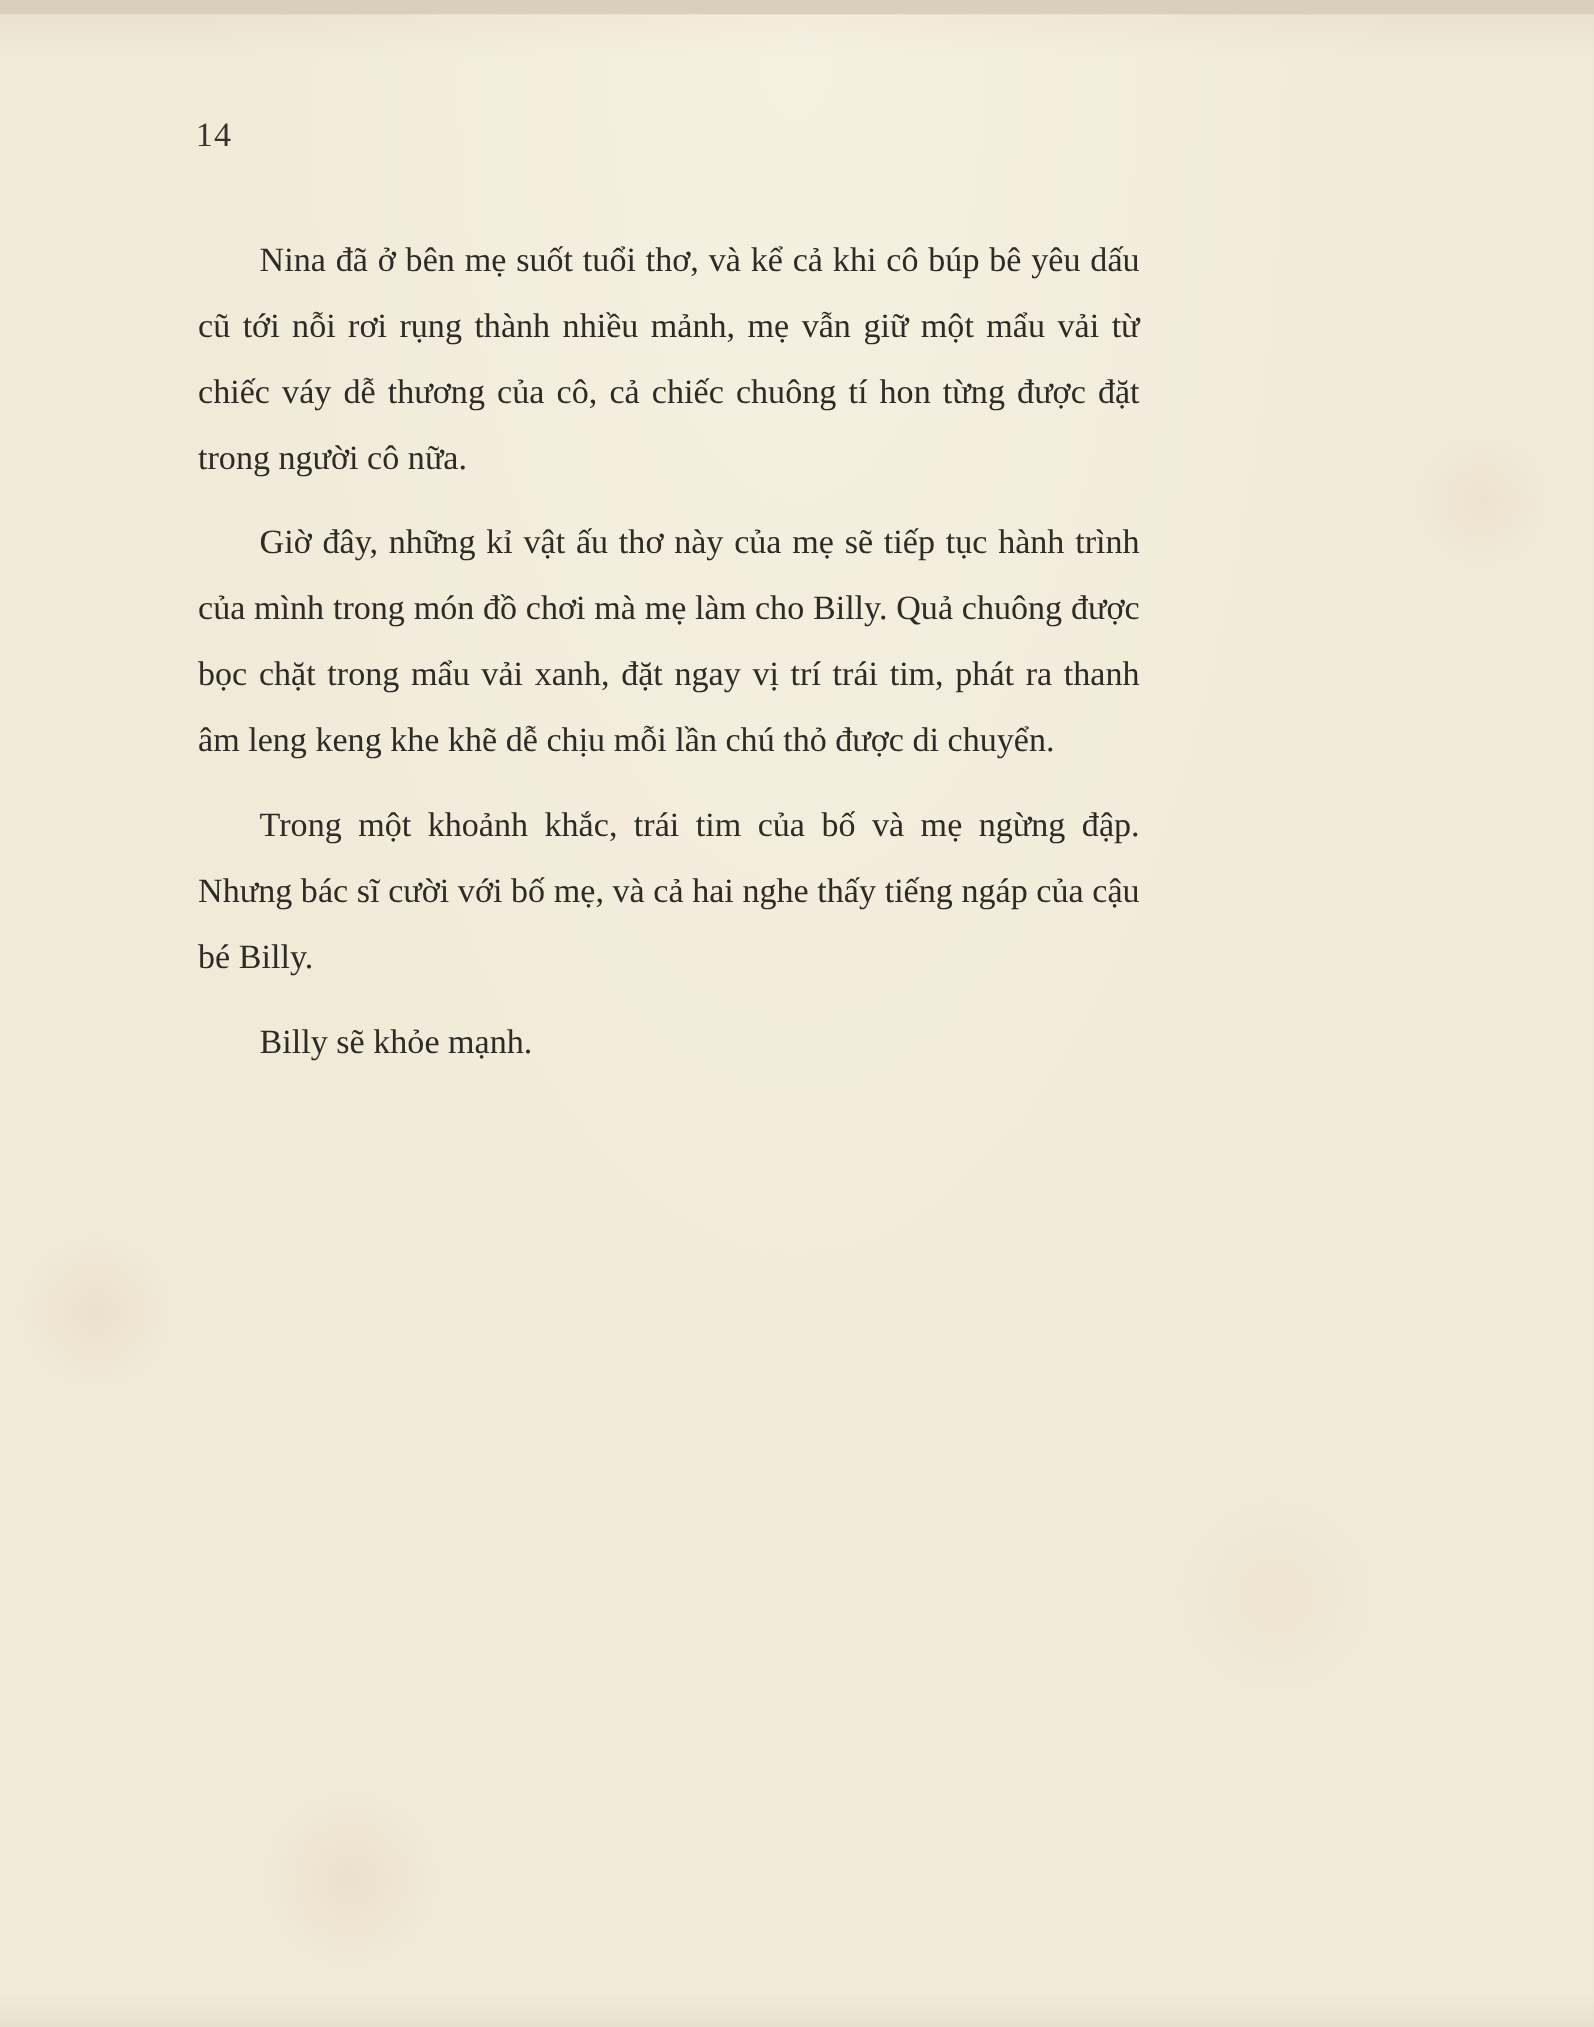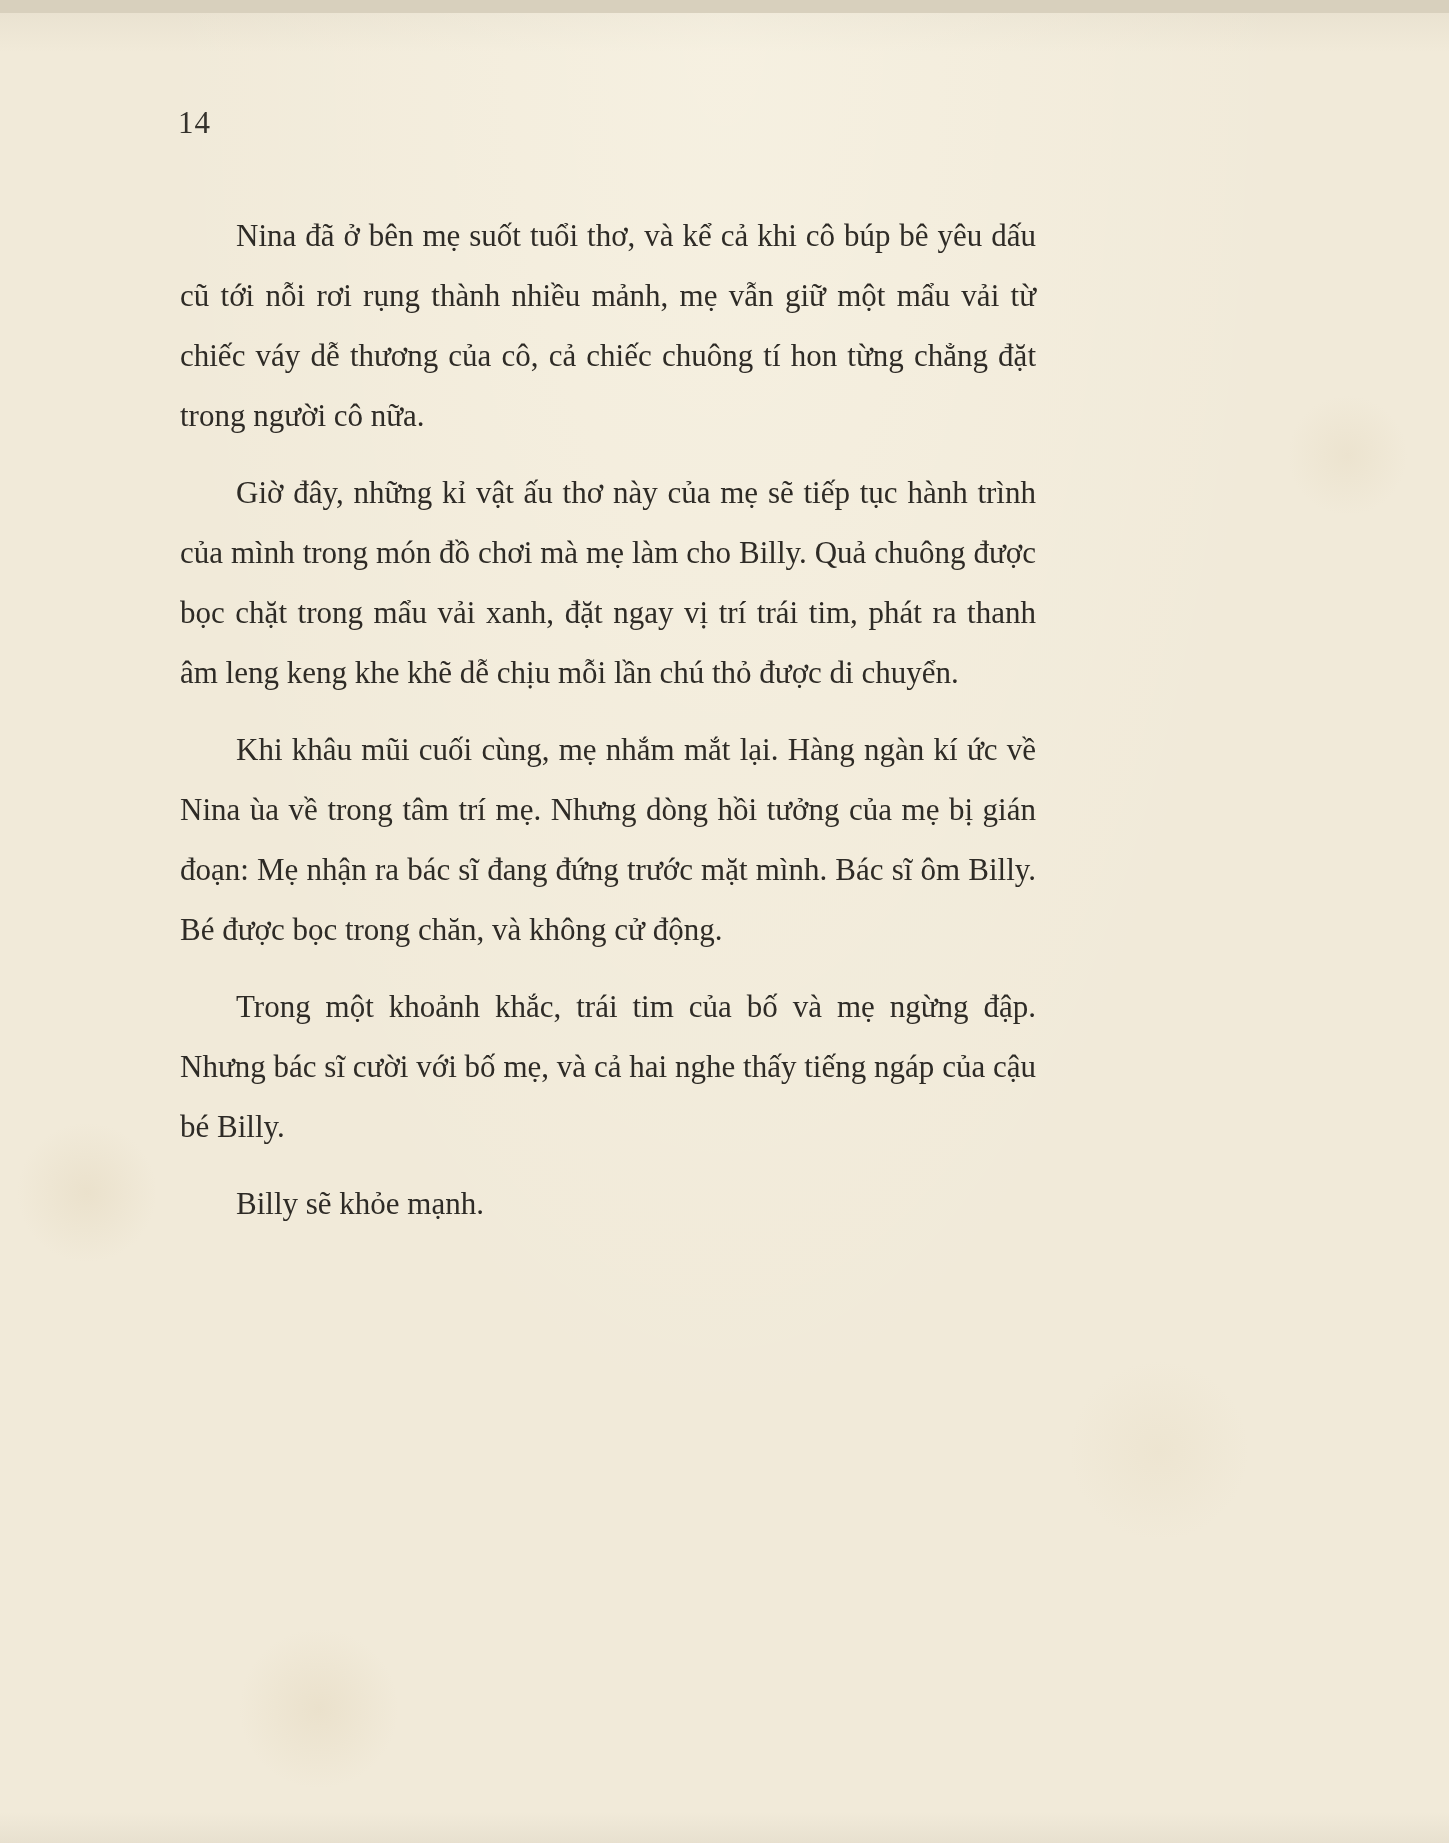--- a/index.html
+++ b/index.html
@@ -53,19 +53,18 @@
     margin-bottom: 0;
   }
 </style>
 </head>
 <body>
 
 <div class="page">
   <div class="page-number">14</div>
 
   <div class="text-block">
-    <p class="para">Nina đã ở bên mẹ suốt tuổi thơ, và kể cả khi cô búp bê yêu dấu cũ tới nỗi rơi rụng thành nhiều mảnh, mẹ vẫn giữ một mẩu vải từ chiếc váy dễ thương của cô, cả chiếc chuông tí hon từng chẳng đặt trong người cô nữa.</p>
+    <p class="para">Nina đã ở bên mẹ suốt tuổi thơ, và kể cả khi cô búp bê yêu dấu cũ tới nỗi rơi rụng thành nhiều mảnh, mẹ vẫn giữ một mẩu vải từ chiếc váy dễ thương của cô, cả chiếc chuông tí hon từng được đặt trong người cô nữa.</p>
     <p class="para">Giờ đây, những kỉ vật ấu thơ này của mẹ sẽ tiếp tục hành trình của mình trong món đồ chơi mà mẹ làm cho Billy. Quả chuông được bọc chặt trong mẩu vải xanh, đặt ngay vị trí trái tim, phát ra thanh âm leng keng khe khẽ dễ chịu mỗi lần chú thỏ được di chuyển.</p>
-    <p class="para">Khi khâu mũi cuối cùng, mẹ nhắm mắt lại. Hàng ngàn kí ức về Nina ùa về trong tâm trí mẹ. Nhưng dòng hồi tưởng của mẹ bị gián đoạn: Mẹ nhận ra bác sĩ đang đứng trước mặt mình. Bác sĩ ôm Billy. Bé được bọc trong chăn, và không cử động.</p>
     <p class="para">Trong một khoảnh khắc, trái tim của bố và mẹ ngừng đập. Nhưng bác sĩ cười với bố mẹ, và cả hai nghe thấy tiếng ngáp của cậu bé Billy.</p>
     <p class="para italic last">Billy sẽ khỏe mạnh.</p>
   </div>
 </div>
 
 </body></html>

